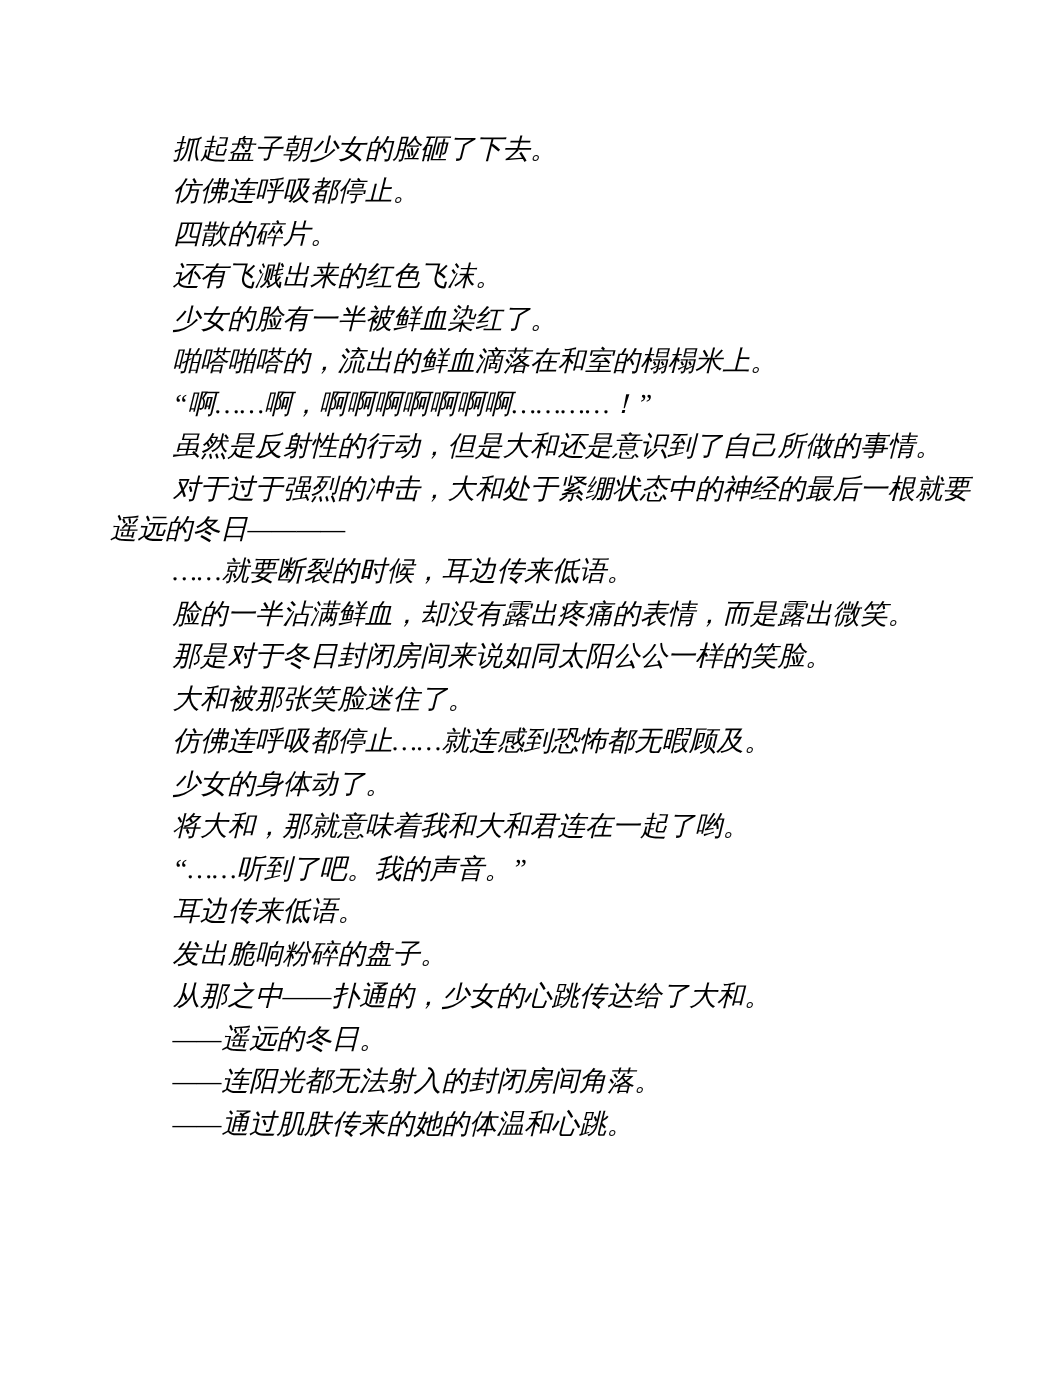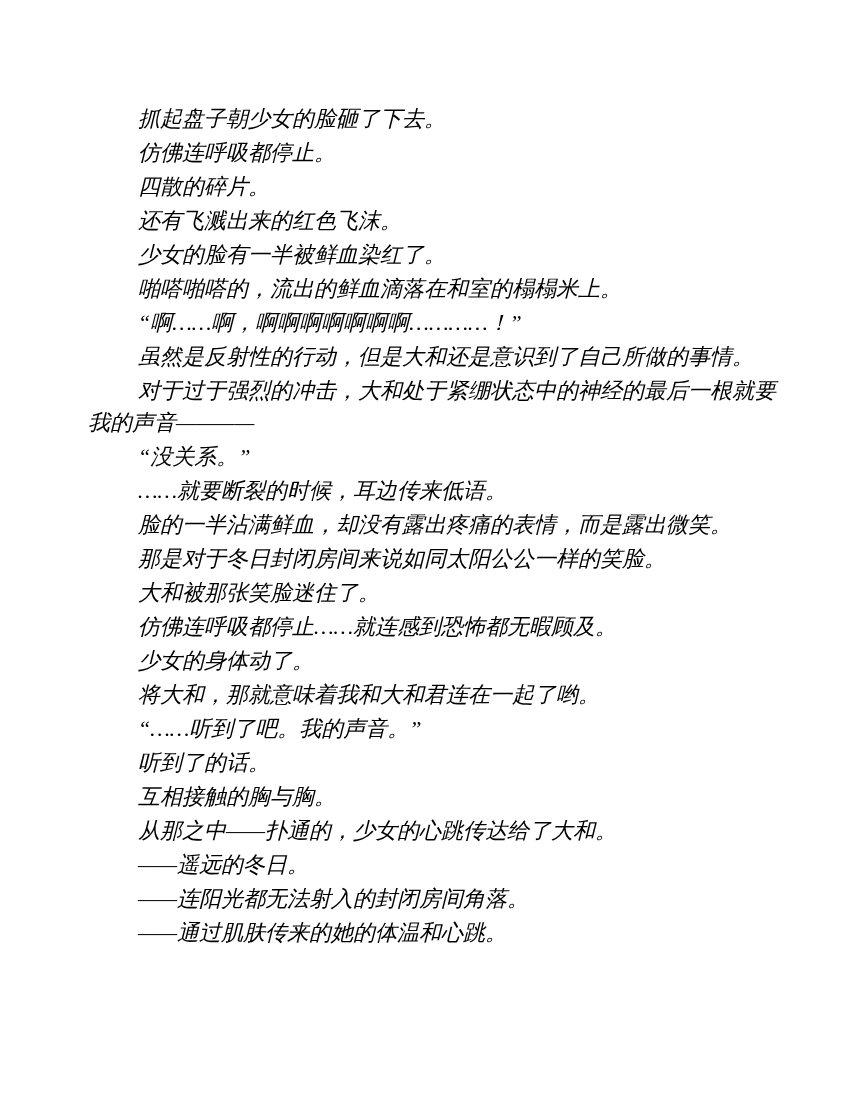--- a/index.html
+++ b/index.html
@@ -46,30 +46,29 @@
   <div class="text-block">
     <p>抓起盘子朝少女的脸砸了下去。</p>
     <p>仿佛连呼吸都停止。</p>
     <p>四散的碎片。</p>
     <p>还有飞溅出来的红色飞沫。</p>
     <p>少女的脸有一半被鲜血染红了。</p>
     <p>啪嗒啪嗒的，流出的鲜血滴落在和室的榻榻米上。</p>
     <p>“啊……啊，啊啊啊啊啊啊啊…………！”</p>
     <p>虽然是反射性的行动，但是大和还是意识到了自己所做的事情。</p>
     <p class="no-gap">对于过于强烈的冲击，大和处于紧绷状态中的神经的最后一根就要</p>
-    <p class="continuation">我的声音————</p>
-    <p>“没关系。”</p>
+    <p class="continuation">遥远的冬日————</p>
     <p>……就要断裂的时候，耳边传来低语。</p>
     <p>脸的一半沾满鲜血，却没有露出疼痛的表情，而是露出微笑。</p>
     <p>那是对于冬日封闭房间来说如同太阳公公一样的笑脸。</p>
     <p>大和被那张笑脸迷住了。</p>
     <p>仿佛连呼吸都停止……就连感到恐怖都无暇顾及。</p>
     <p>少女的身体动了。</p>
     <p>将大和，那就意味着我和大和君连在一起了哟。</p>
     <p>“……听到了吧。我的声音。”</p>
-    <p>听到了的话。</p>
-    <p>互相接触的胸与胸。</p>
+    <p>耳边传来低语。</p>
+    <p>发出脆响粉碎的盘子。</p>
     <p>从那之中——扑通的，少女的心跳传达给了大和。</p>
     <p>——遥远的冬日。</p>
     <p>——连阳光都无法射入的封闭房间角落。</p>
     <p>——通过肌肤传来的她的体温和心跳。</p>
   </div>
 </div>
 
 </body></html>

